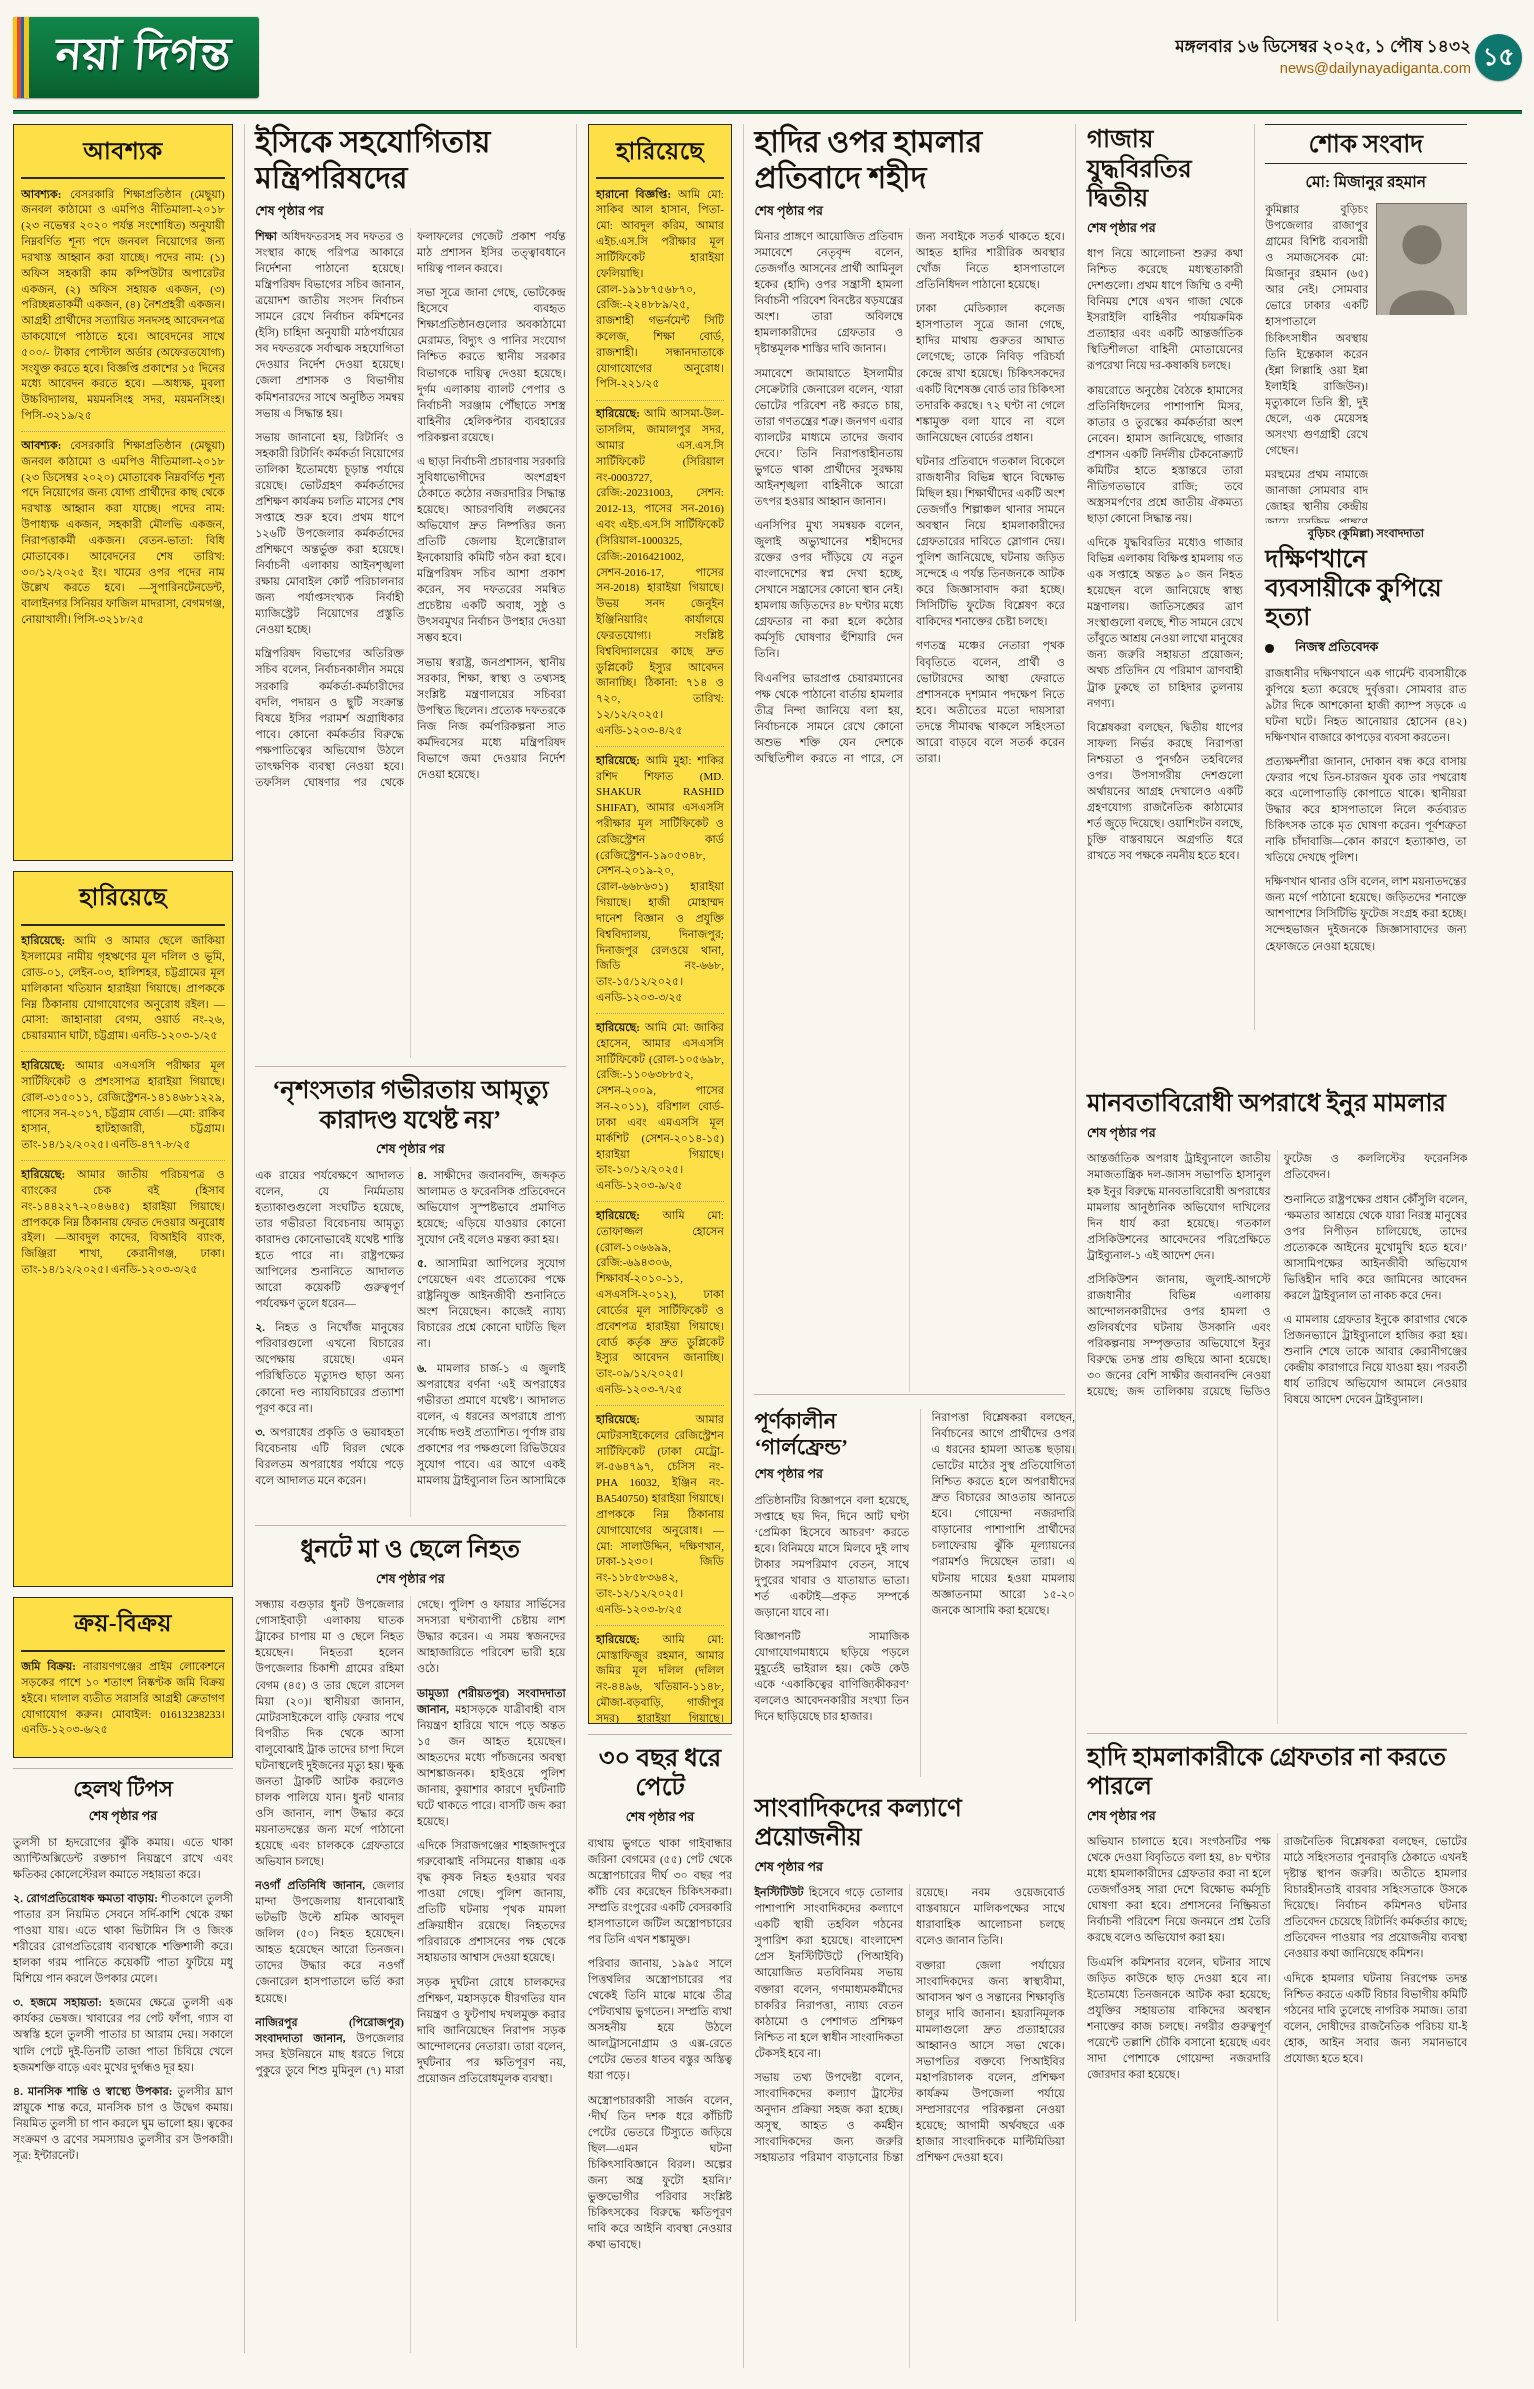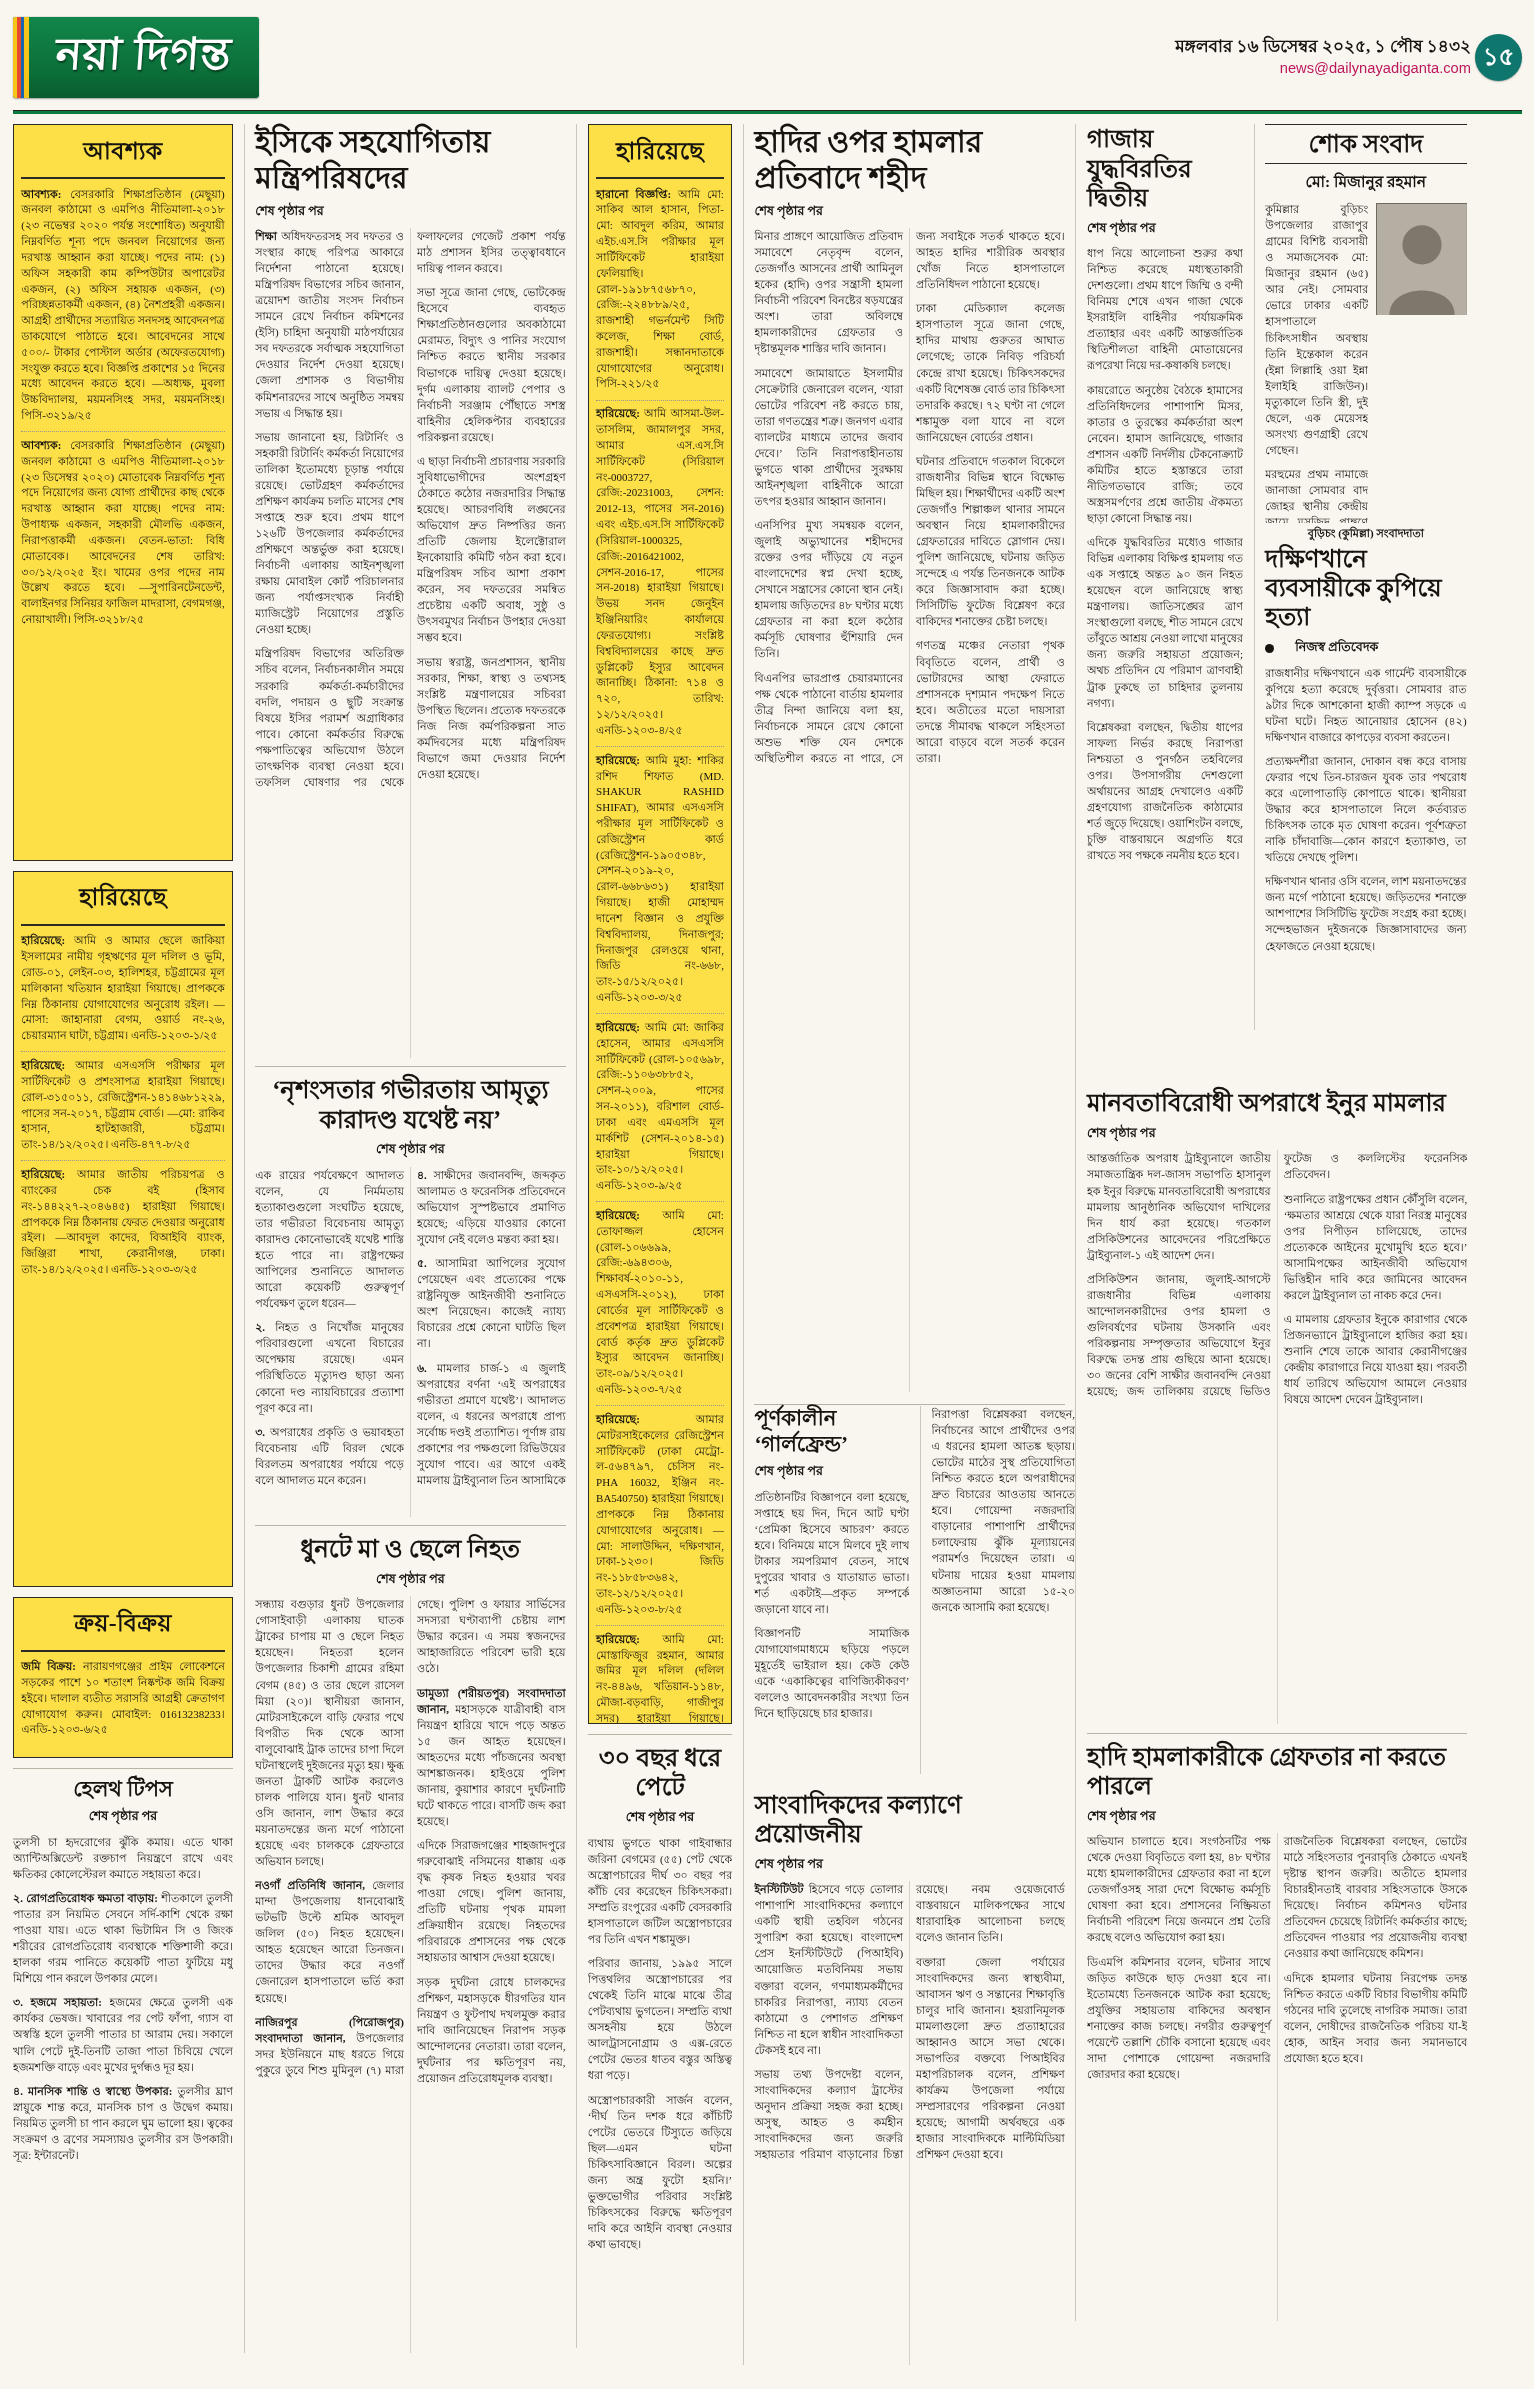--- a/index.html
+++ b/index.html
@@ -26,21 +26,21 @@
     background:repeating-linear-gradient(90deg,#f6c51b 0 4.1px,#e8482c 4.1px 8.1px,#1a63b0 8.1px 11.4px,#f6c51b 11.4px 16.3px);
   }
   .masthead span {
     display:block; width:100%; text-align:center; padding-left:14.7px;
     color:#fff; font-weight:700; font-size:44px; letter-spacing:0.8px;
     transform:skewX(-4deg); text-shadow:0.8px 1.6px 1.6px rgba(0,0,0,.45);
   }
   .header-right { display:flex; align-items:center; gap:4px; }
   .dateline { text-align:right; line-height:1.35; }
   .dateline .d1 { font-weight:700; font-size:17px; }
-  .dateline .d2 { font-size:14.7px; color:#be185d; font-family:"Liberation Sans",sans-serif; }
+  .dateline .d2 { font-size:14.7px; color:#a16207; font-family:"Liberation Sans",sans-serif; }
   .pagenum {
     width:47px; height:47px; border-radius:50%; background:#0f766e; color:#fff;
     display:flex; align-items:center; justify-content:center;
     font-size:24.4px; font-weight:700; box-shadow:0 0.8px 1.6px rgba(0,0,0,.3);
   }
   .rule-green { height:4.1px; background:#0c7a3e; border-top:0.8px solid #25221c; margin:3.3px 0 9.8px; }
 
   
   .content { display:flex; align-items:flex-start; }
   .tcol + .tcol { border-left:0.8px solid #ccc7bb; margin-left:10.6px; padding-left:10.6px; }
@@ -67,21 +67,21 @@
   .h-lg { font-size:24.4px; font-weight:700; line-height:1.2; margin-bottom:6.5px; }
   .h-md { font-size:21px; font-weight:700; line-height:1.22; margin-bottom:4.9px; }
   .center { text-align:center; }
   .kicker { font-weight:700; font-size:12.6px; margin-bottom:6.5px; }
   .kicker.center { text-align:center; }
   .body { overflow:hidden; }
   .body p { font-size:11px; line-height:1.46; text-align:justify; margin:0 0 8.1px; text-indent:0; }
   .body p b { font-weight:700; }
   .cols2 { column-count:2; column-gap:13px; column-rule:0.8px solid #d6d1c4; }
 
-  .split { display:flex; align-items:flex-start; border-top:0.8px solid #b9b3a5; padding-top:1px; margin-top:12px; }
+  .split { display:flex; align-items:flex-start; border-top:0.8px solid #b9b3a5; padding-top:14px; margin-top:2px; }
   .split > * + * { border-left:0.8px solid #ccc7bb; margin-left:10.6px; padding-left:10.6px; }
   .split.notop { border-top:none; padding-top:0; margin-top:0; }
   .halfL { width:155px; flex:none; }
   .halfR { width:155px; flex:none; }
   .gcol { width:156px; flex:none; }
   .hcol { width:213px; flex:none; }
 
   .byline { display:flex; align-items:center; gap:21px; font-weight:700; font-size:12.6px; margin-bottom:6.5px; }
   .byline .dot { width:9px; height:9px; background:#17140f; border-radius:50%; flex:none; }
 

